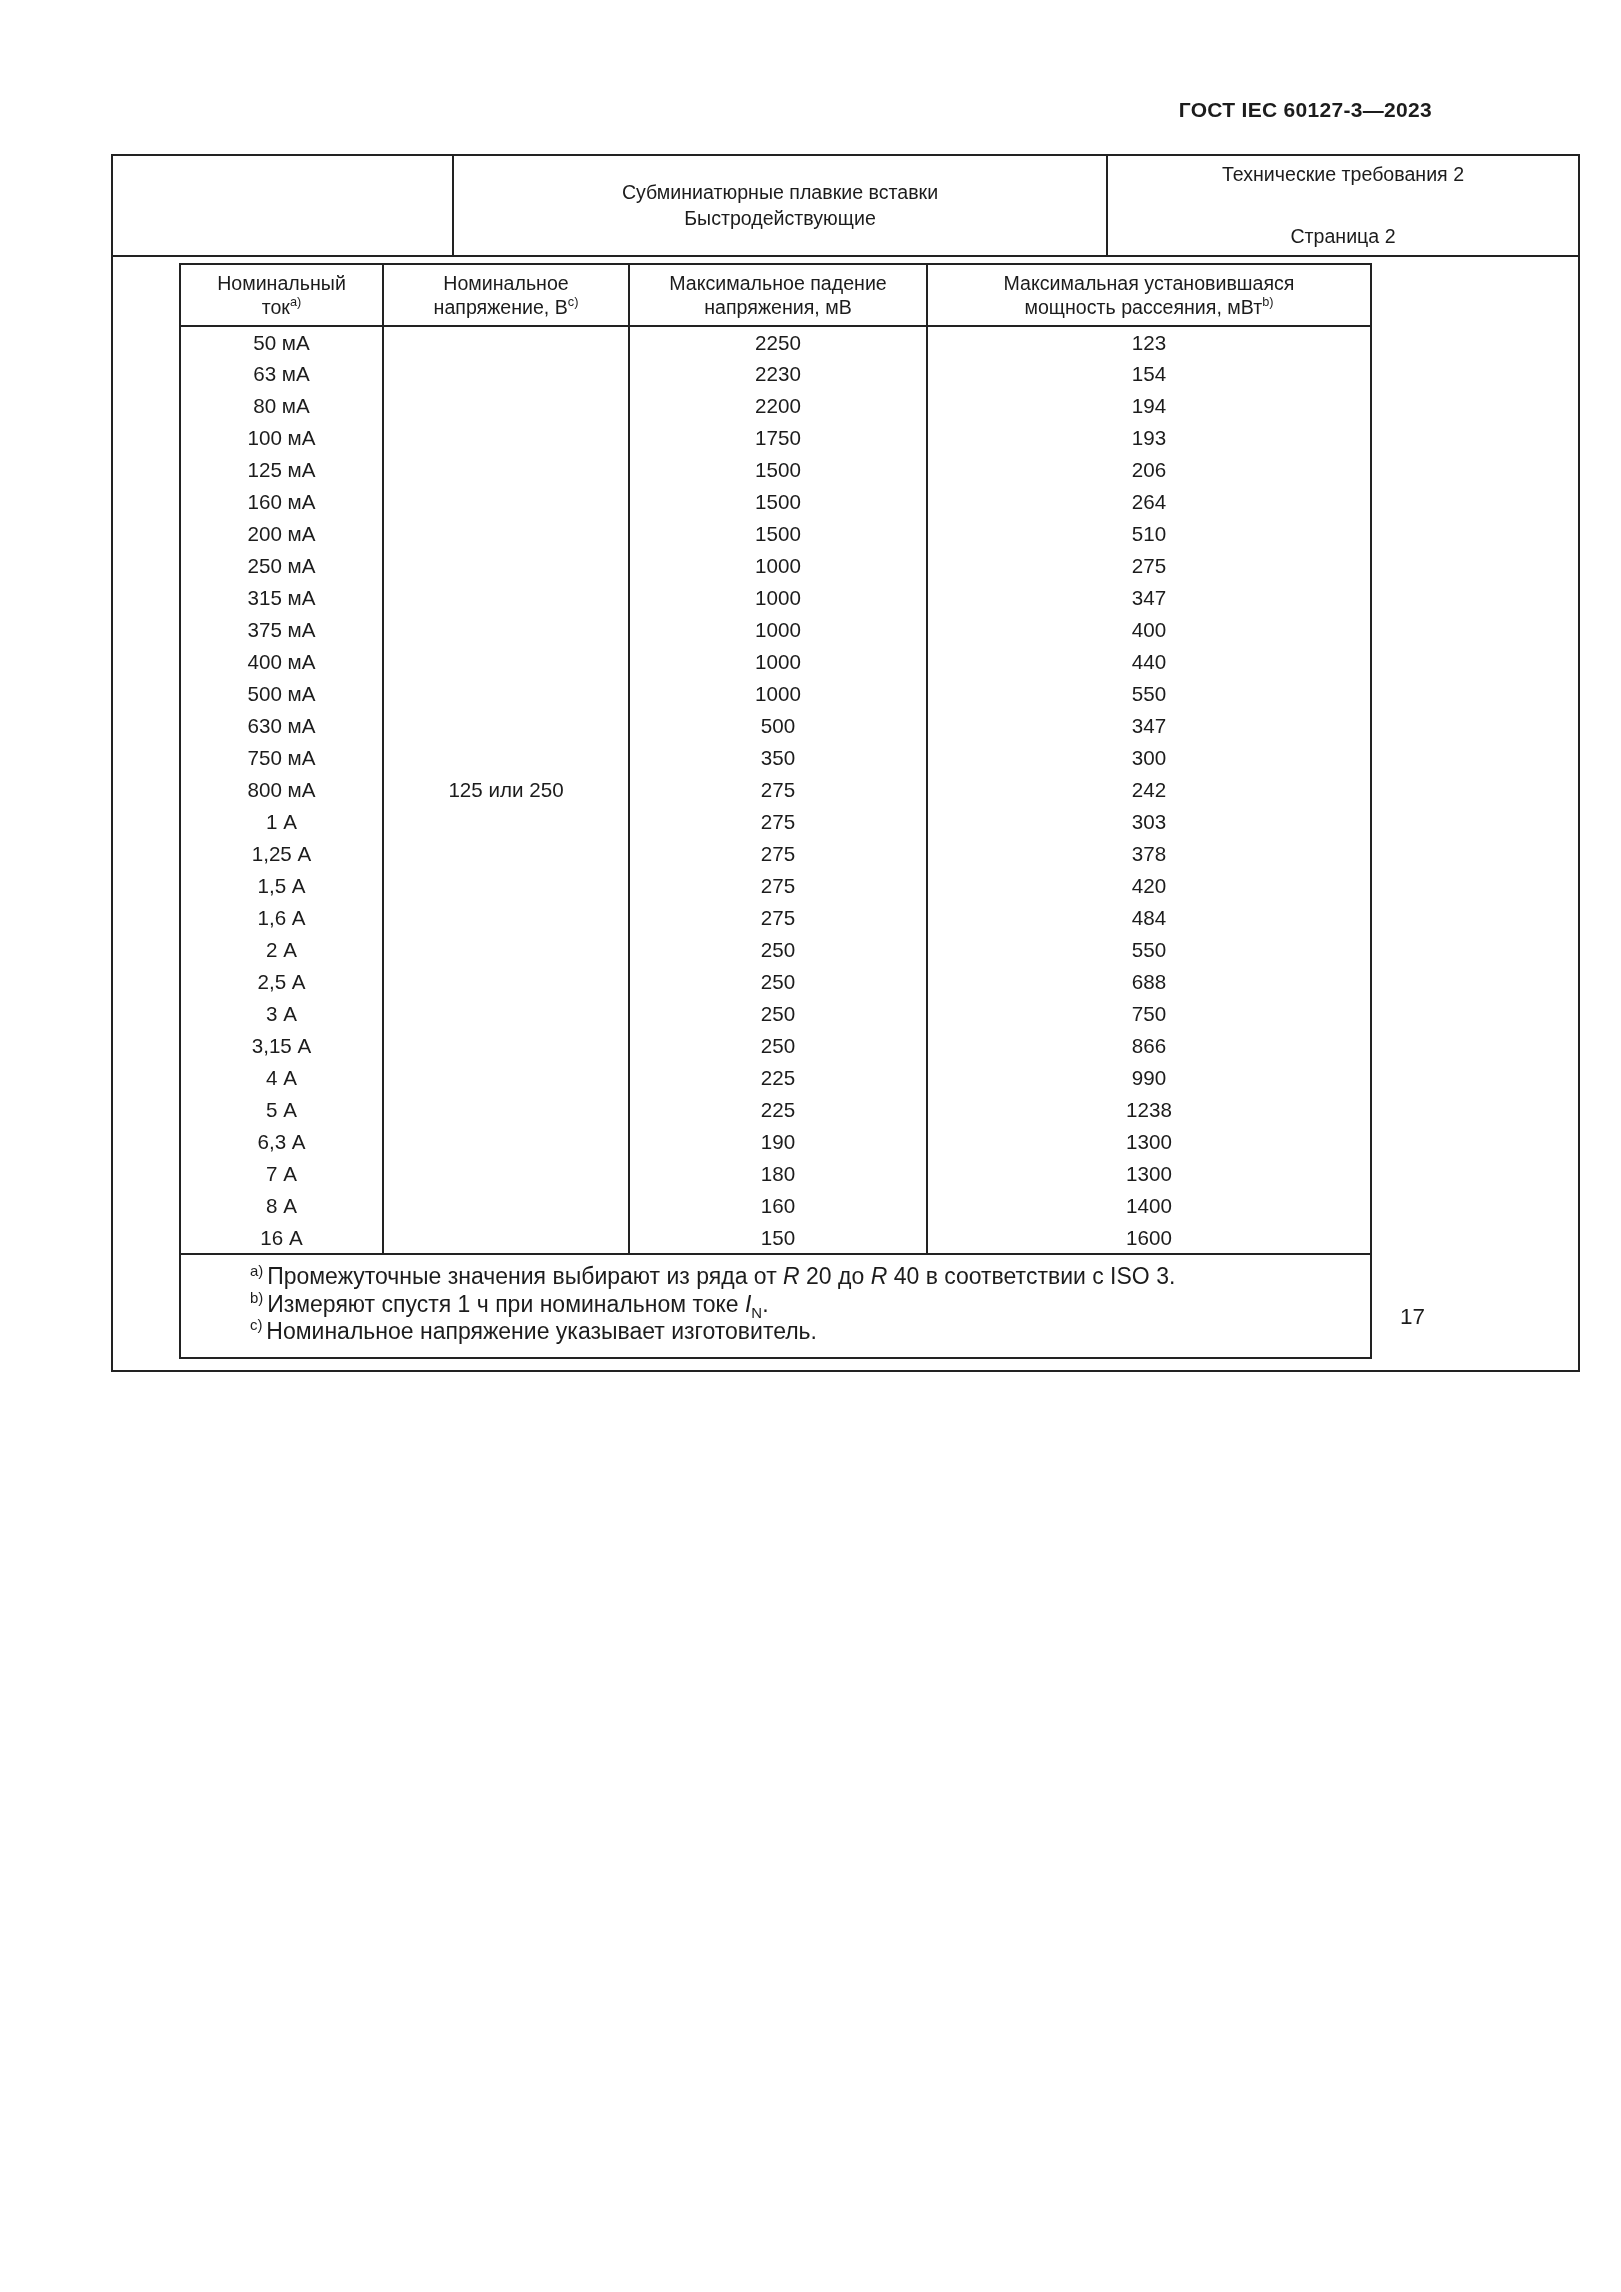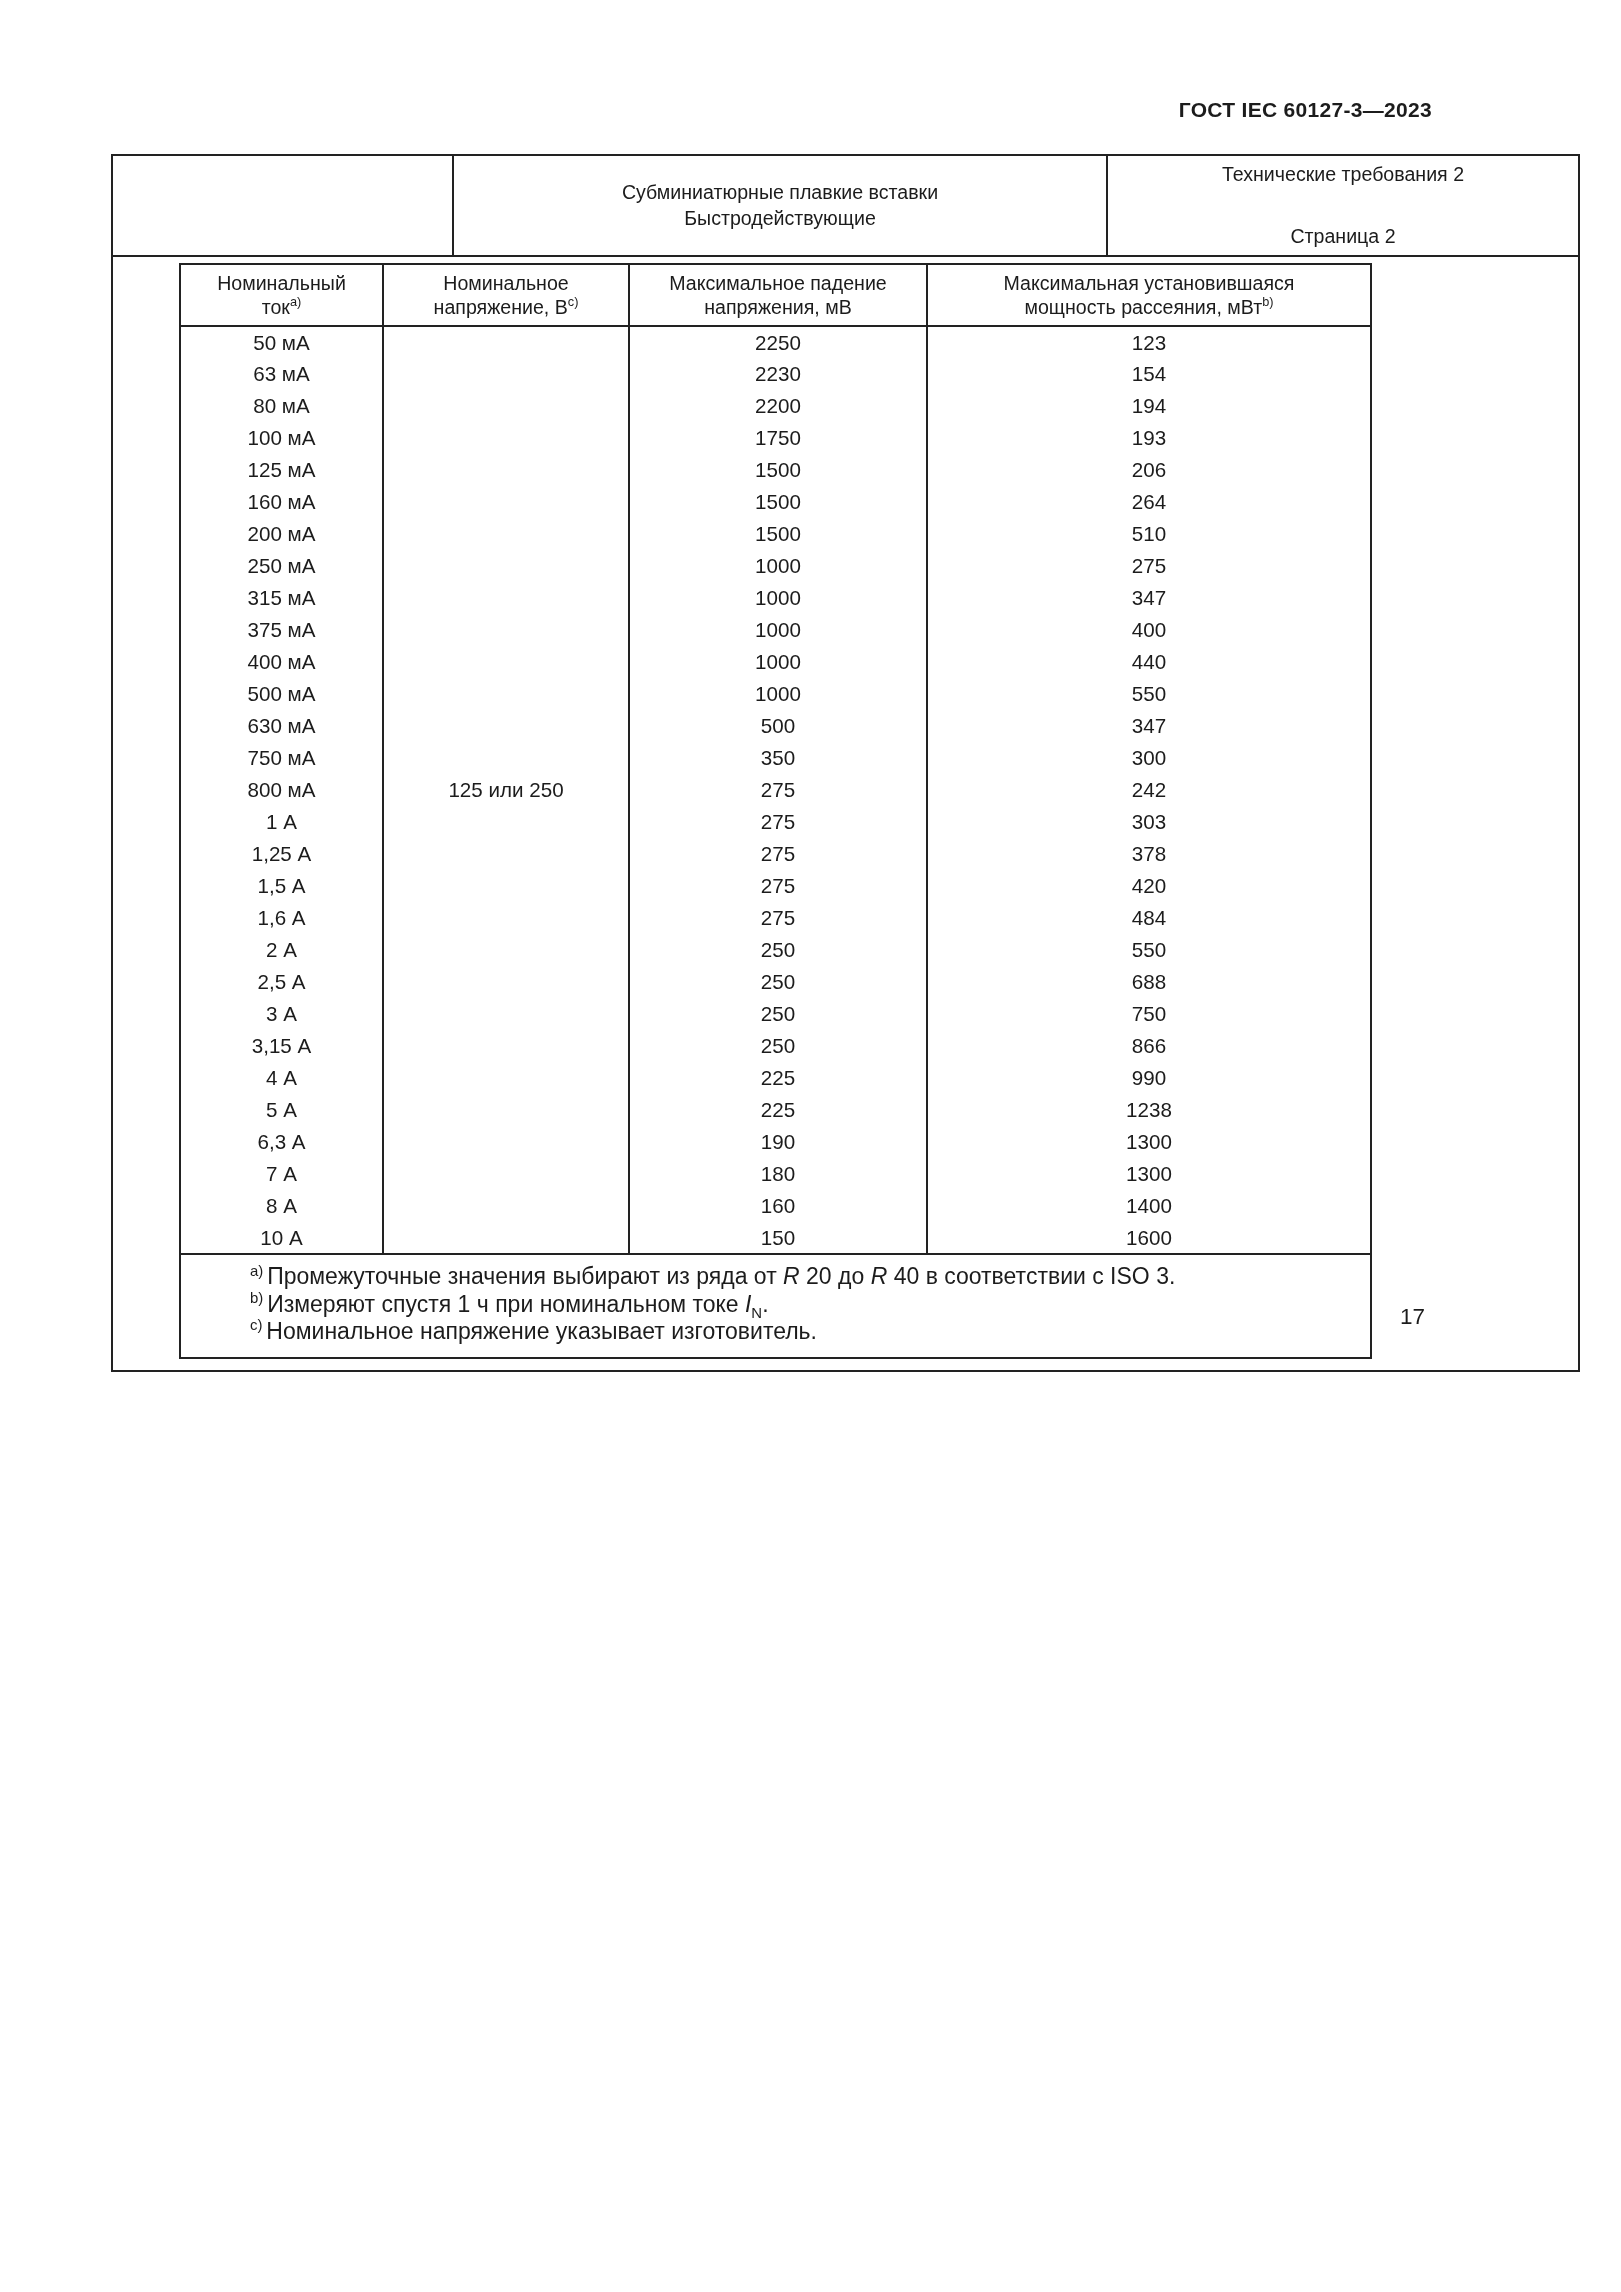--- a/index.html
+++ b/index.html
@@ -265,21 +265,21 @@
             <td>7 А</td>
             <td>180</td>
             <td>1300</td>
           </tr>
           <tr>
             <td>8 А</td>
             <td>160</td>
             <td>1400</td>
           </tr>
           <tr>
-            <td>10 А</td>
+            <td>16 А</td>
             <td>150</td>
             <td>1600</td>
           </tr>
         </tbody>
       <tfoot>
         <tr>
           <td colspan="4">
             <div id="footnotes">
                 <div class="footnote-line"><sup>a)</sup>Промежуточные значения выбирают из ряда от <i>R</i> 20 до <i>R</i> 40 в соответствии с ISO 3.</div>
                 <div class="footnote-line"><sup>b)</sup>Измеряют спустя 1 ч при номинальном токе <i>I</i><sub>N</sub>.</div>

